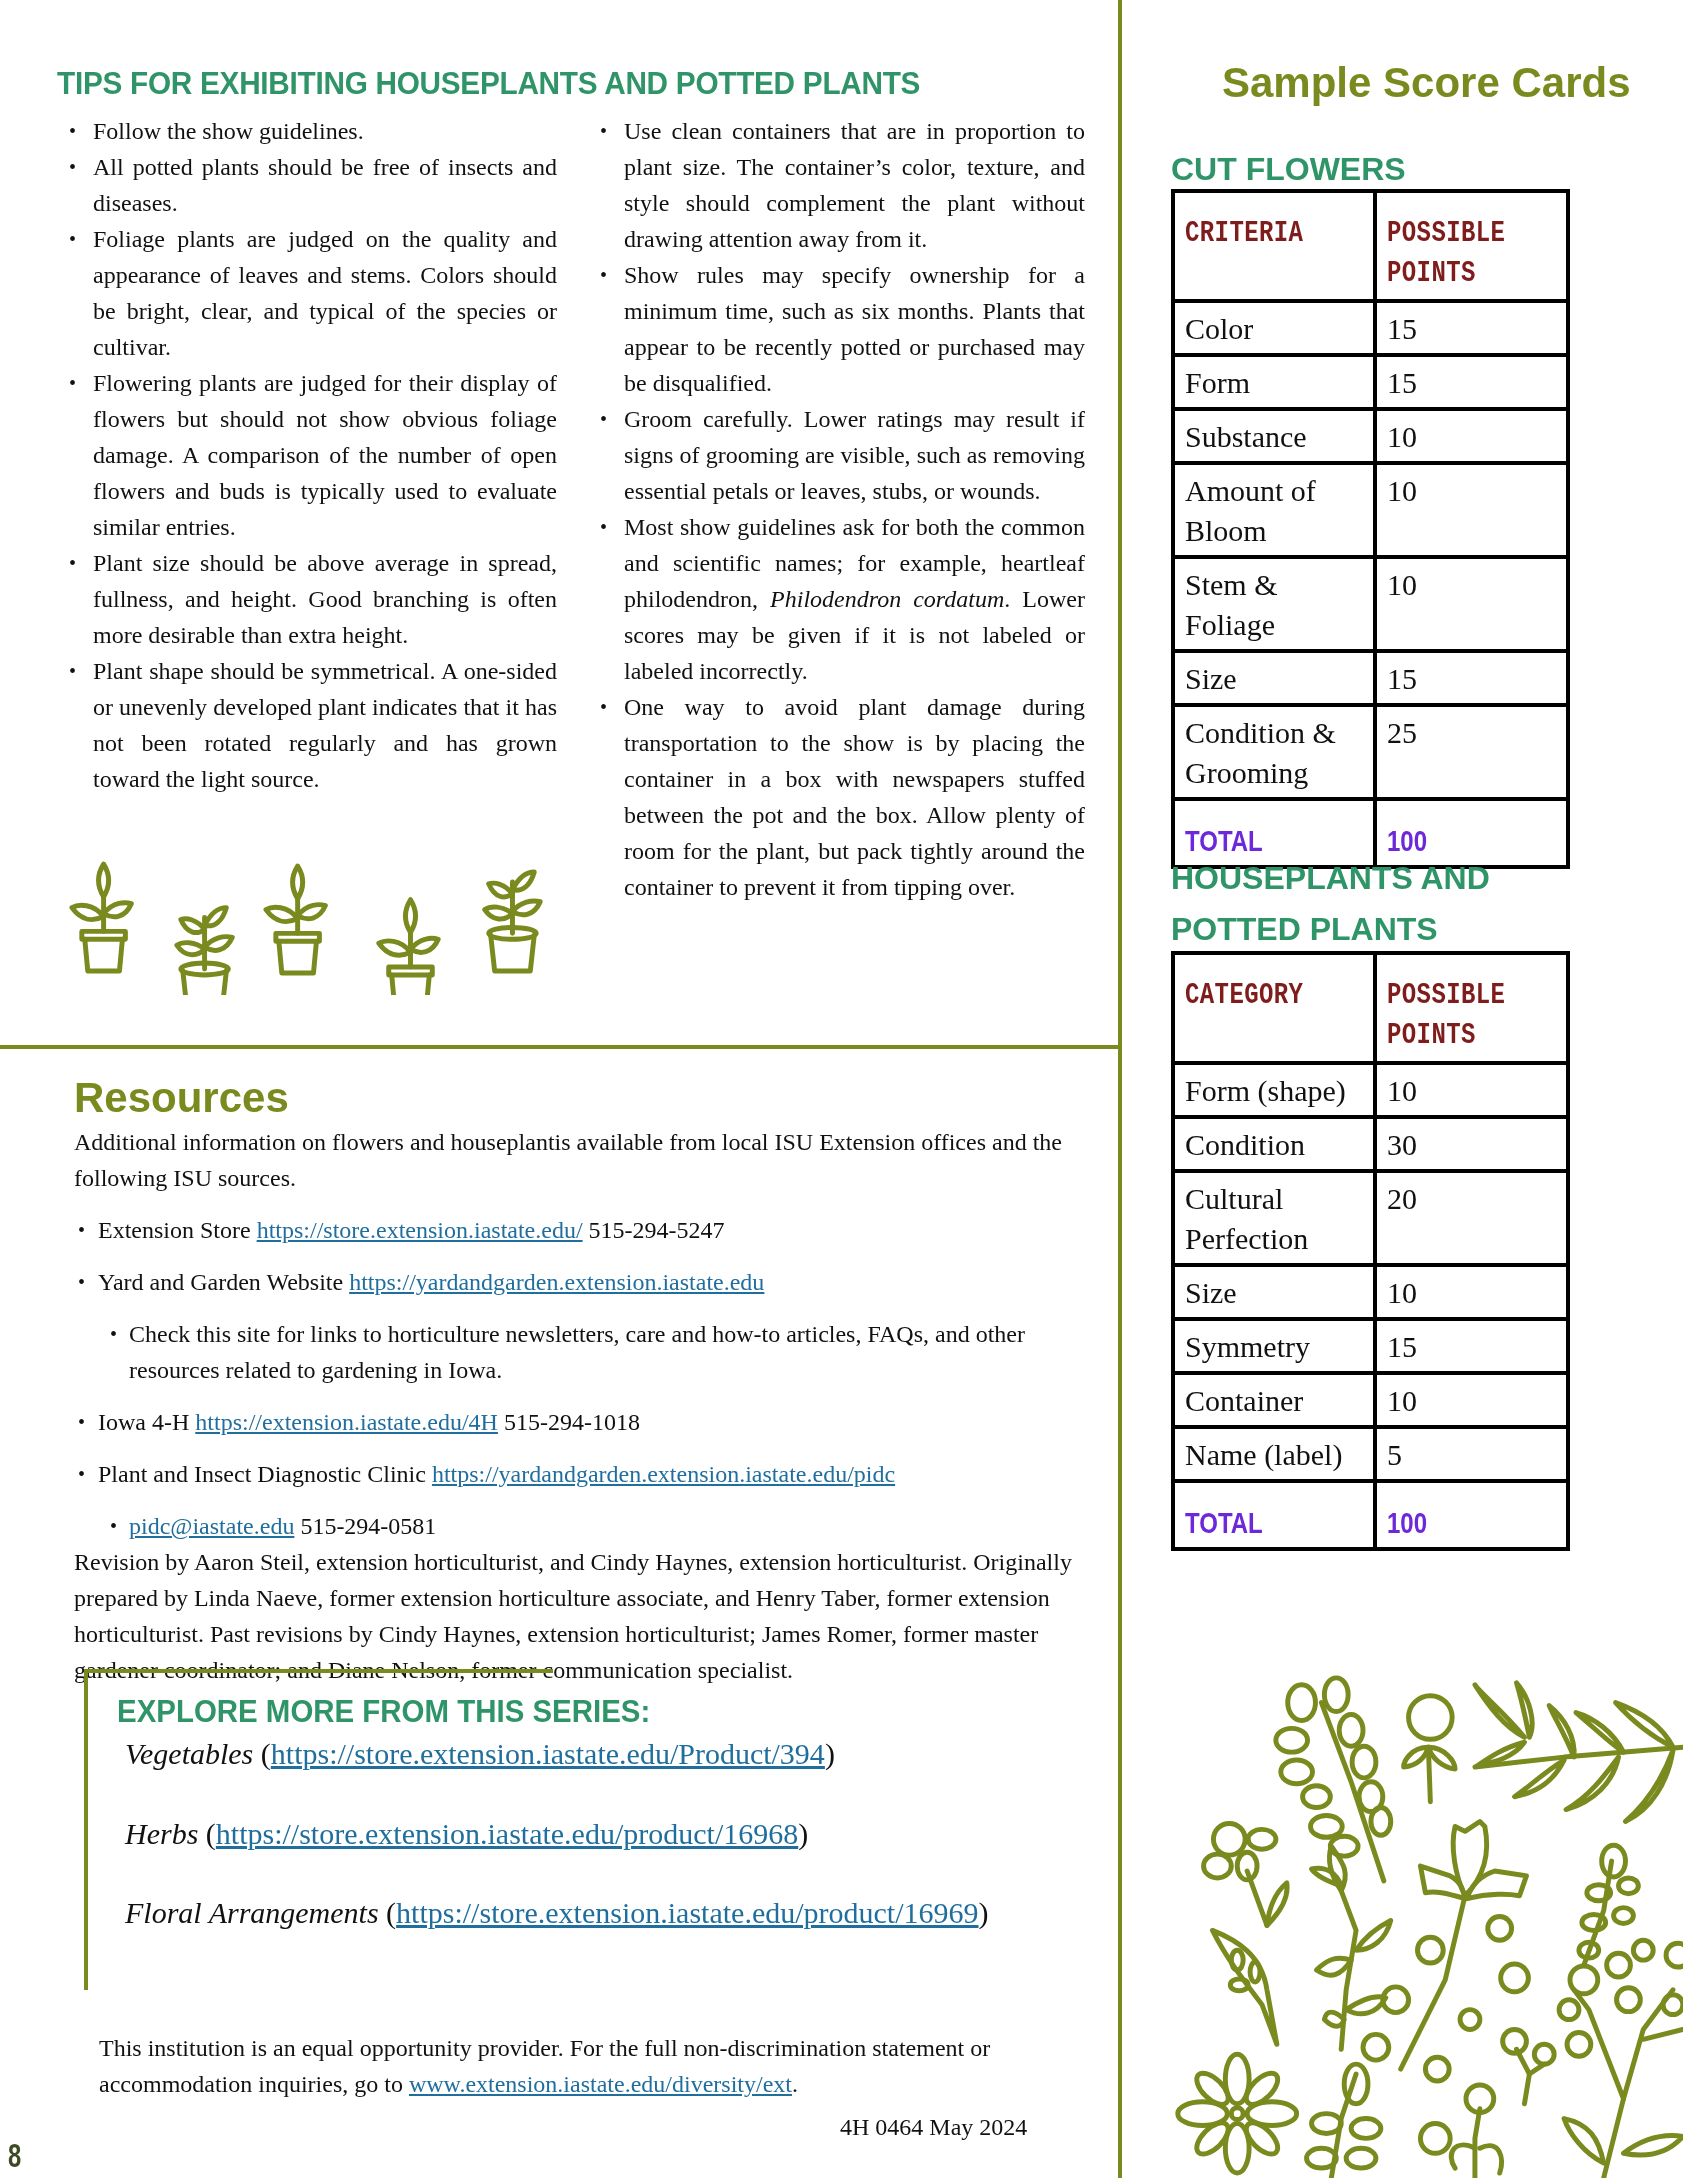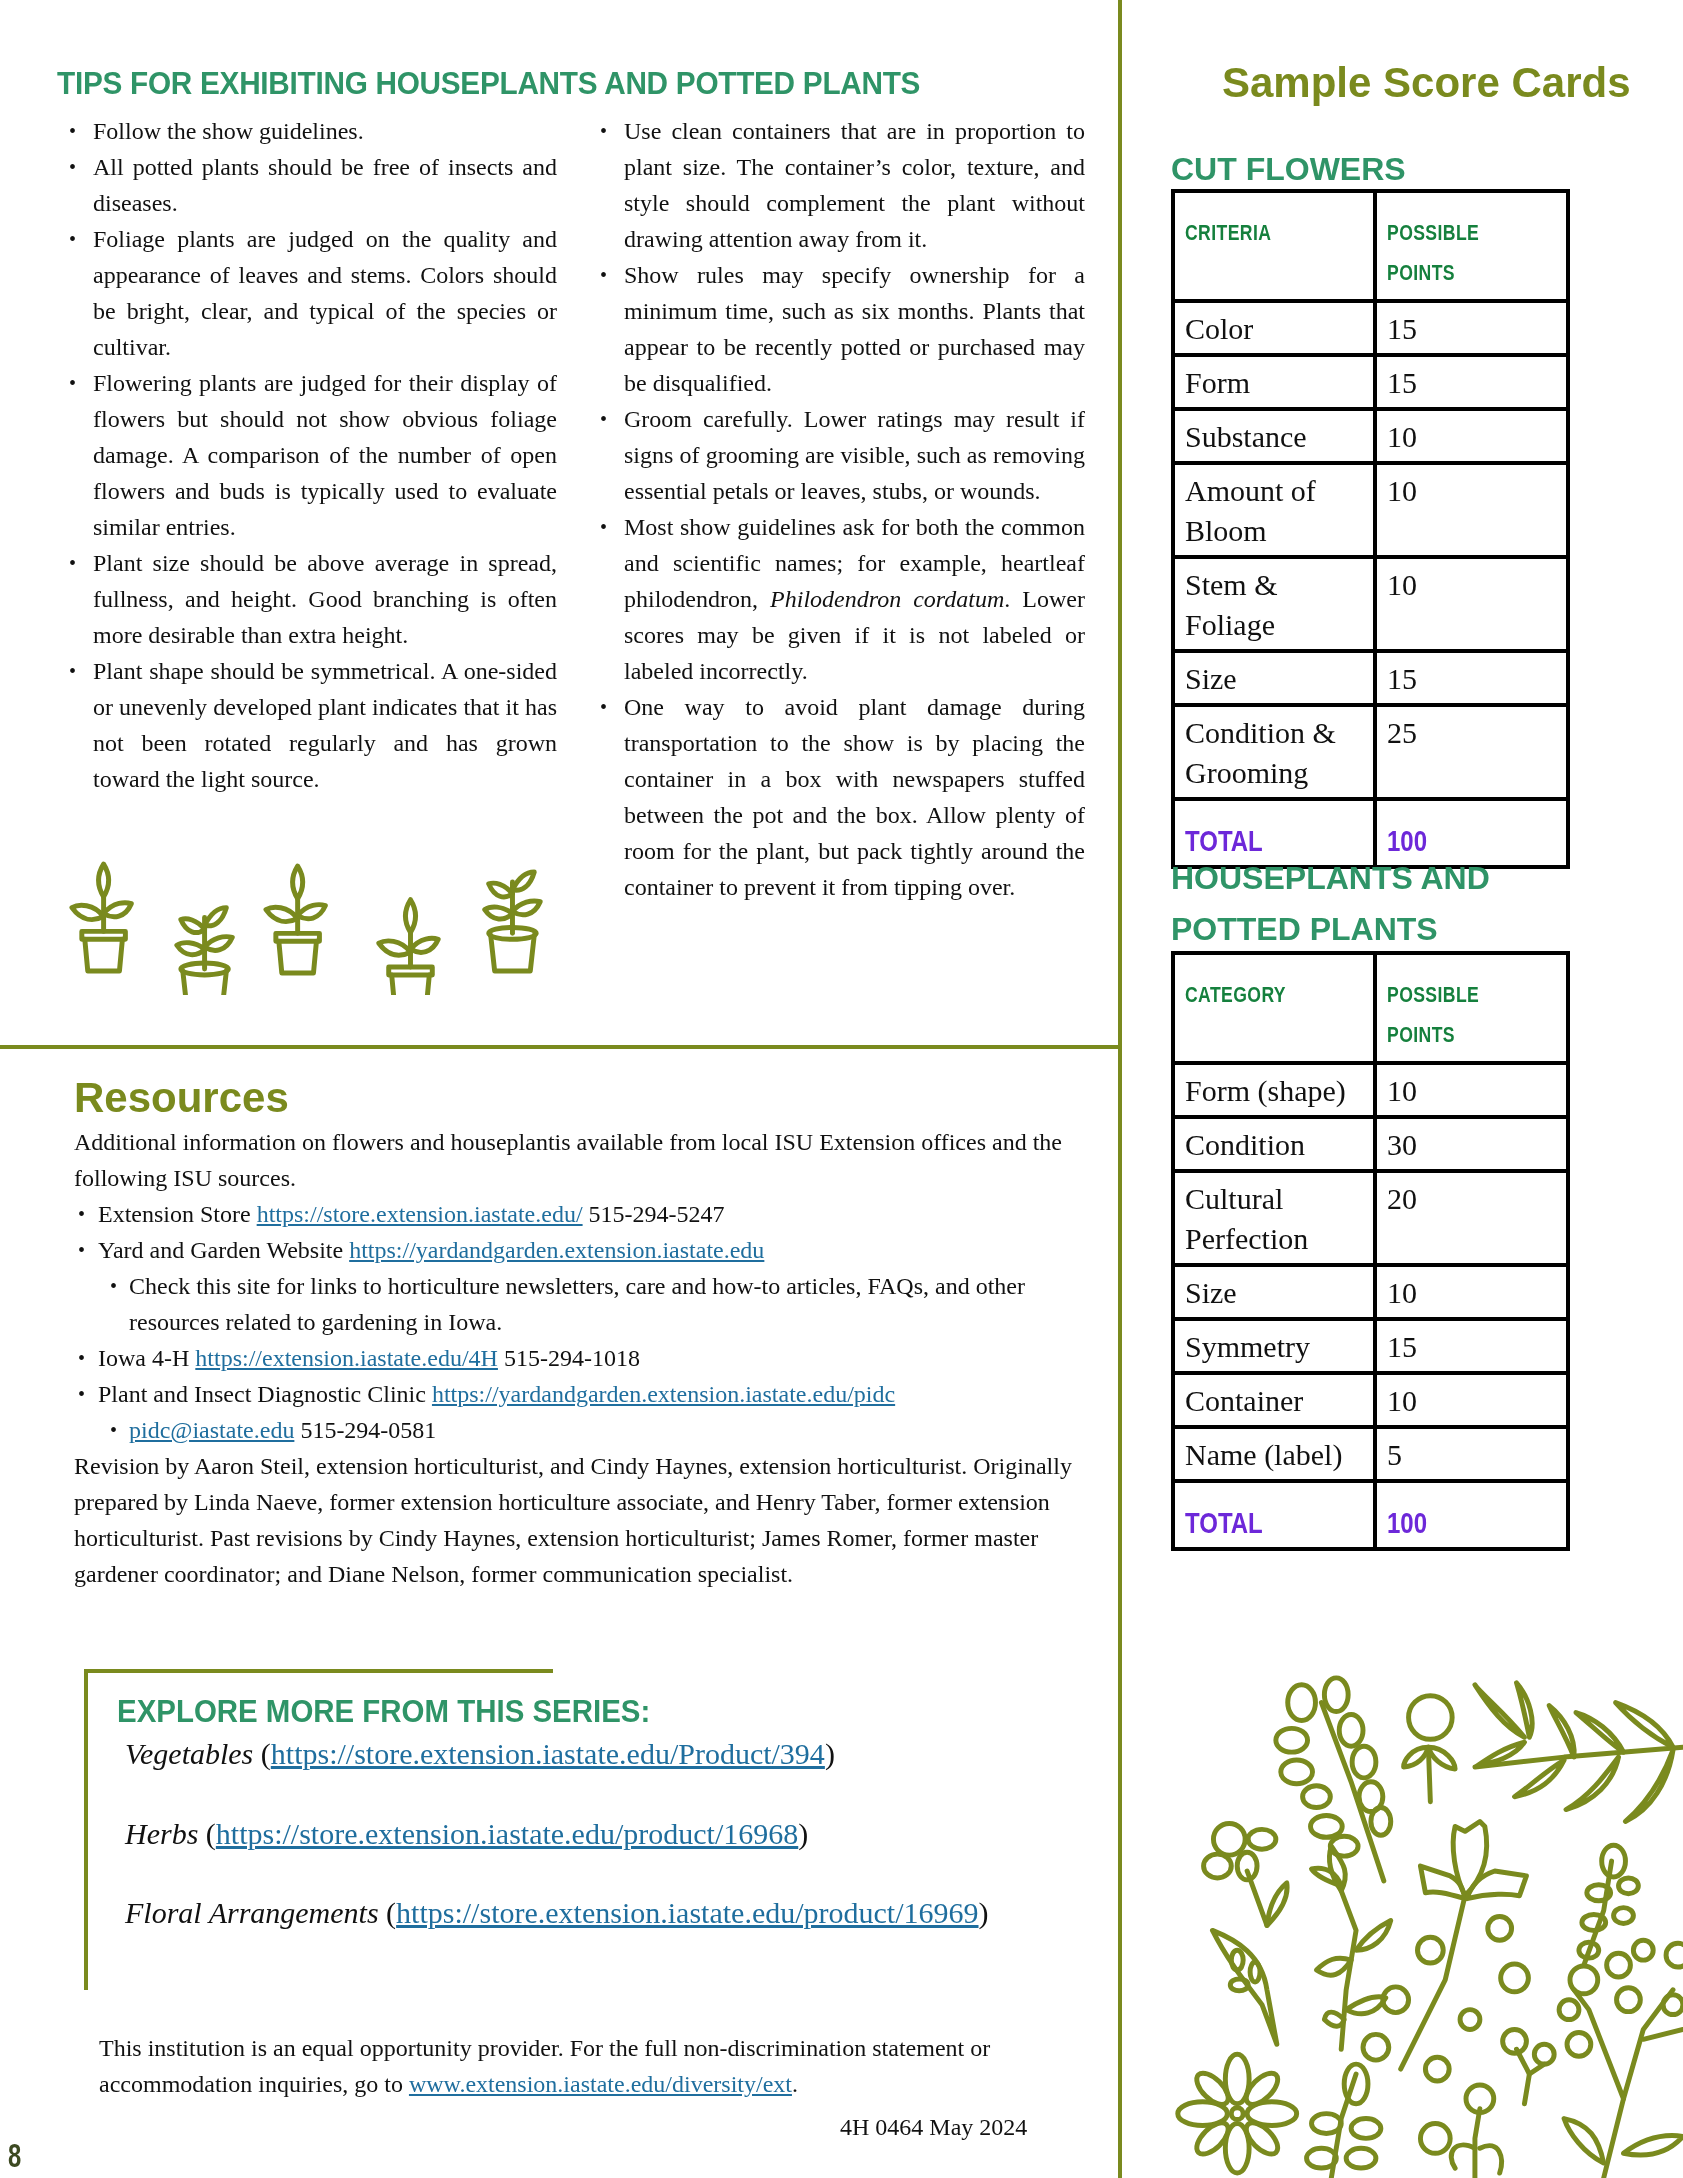--- a/index.html
+++ b/index.html
@@ -24,33 +24,33 @@
 
   #score-title { left:1222px; top:59px; font-size:42px; }
   .card-sub { font-size:32px; left:1171px; line-height:51px; }
   #cut-title { top:144px; }
   #house-title { top:853px; }
 
   table.score { position:absolute; left:1171px; border-collapse:collapse; width:399px; }
   table.score td, table.score th { border:4px solid #000; vertical-align:top; padding:6px 10px 4px 10px;
       font-size:30px; line-height:40px; text-align:left; font-weight:normal; }
   table.score td:first-child, table.score th:first-child { width:178px; }
-  table.score th { font-family:Liberation Sans, sans-serif; font-weight:bold; color:#15803d;
-      font-size:22px; line-height:40px; padding-top:20px; padding-bottom:6px; letter-spacing:0.5px; transform-origin:left; }
+  table.score th { font-family:Liberation Mono, monospace; font-weight:bold; color:#7f1d1d;
+      font-size:30px; line-height:40px; padding-top:20px; padding-bottom:6px; letter-spacing:0.5px; transform-origin:left; }
   table.score th span { display:inline-block; transform:scaleX(0.8); transform-origin:left; }
   table.score tr.total td { font-family:"Liberation Sans", "DejaVu Sans", sans-serif; font-weight:bold; color:#6d28d9; padding-top:20px; }
   table.score tr.total td span { display:inline-block; transform:scaleX(0.8); transform-origin:left; }
   #cut-table { top:189px; }
   #house-table { top:951px; }
 
   #res-title { left:74px; top:1074px; font-size:42px; }
   #res-body { left:74px; top:1124px; width:1030px; font-size:24px; line-height:36px; }
   #res-body p { margin:0; }
   #res-body ul { list-style:none; margin:0; padding:0; }
-  #res-body li { position:relative; padding-left:24px; }
+  #res-body li { position:relative; padding-left:24px;margin-top:16px; }
   #res-body li::before { content:"•"; position:absolute; left:4px; font-size:20px; }
   #res-body li.sub { padding-left:55px; }
   #res-body li.sub::before { left:36px; }
   a { color:#1f6e9e; text-decoration:underline; }
 
   #explore-box { left:84px; top:1669px; width:465px; height:317px; border-left:4px solid #7a8a1e; border-top:4px solid #7a8a1e; border-right:none; }
   #explore-title { left:117px; top:1693px; font-size:32px; white-space:nowrap; transform:scaleX(0.92); transform-origin:left top; }
   .explore-item { left:125px; font-size:30px; white-space:nowrap; }
   .explore-item em { font-style:italic; }
   #explore-0 { top:1737px; }

